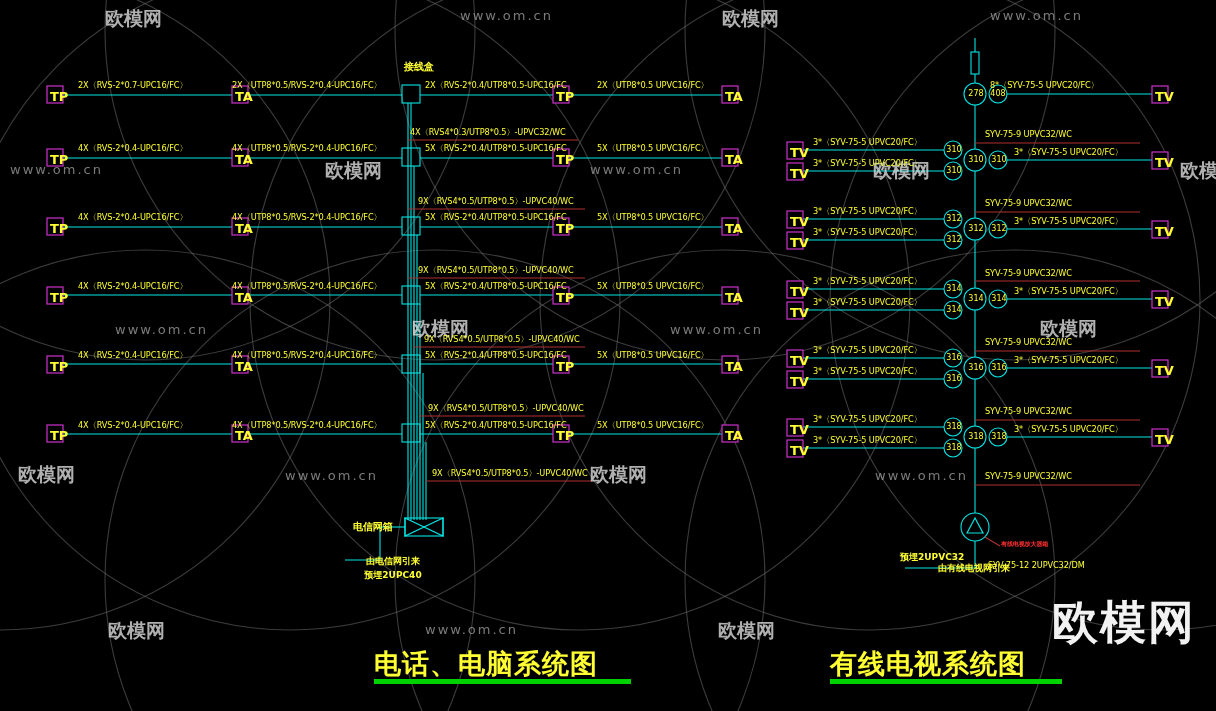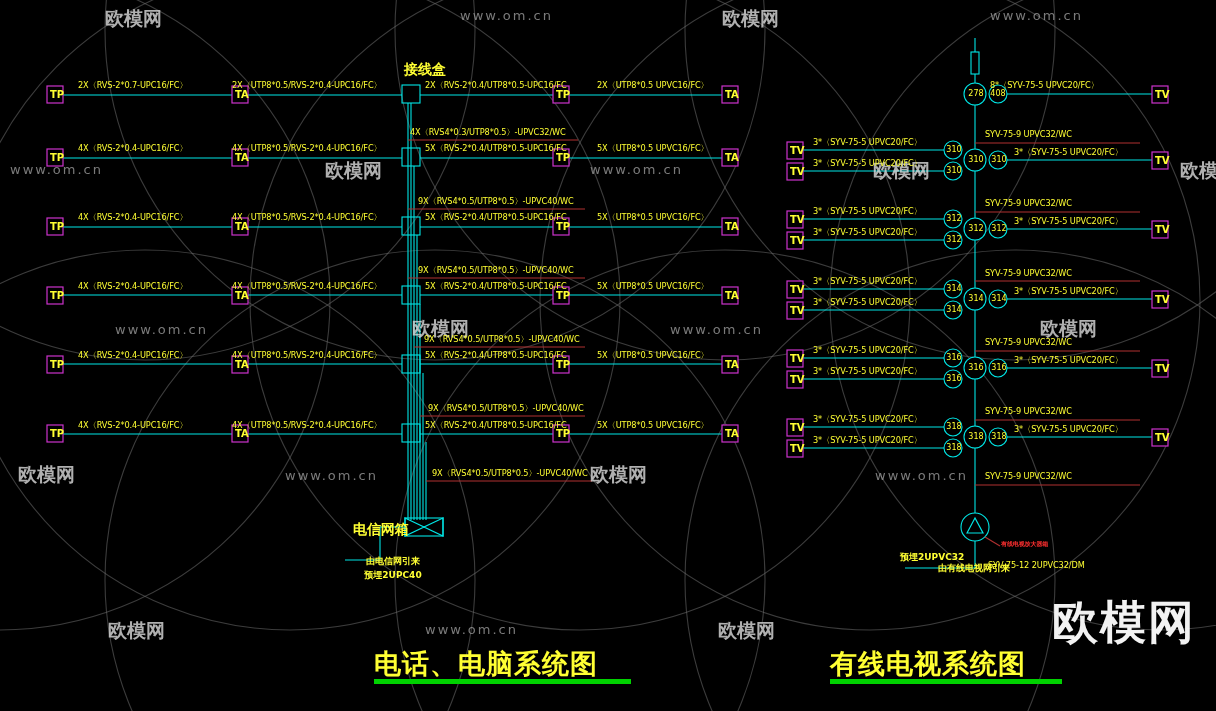--- a/index.html
+++ b/index.html
@@ -63,40 +63,40 @@
     position: absolute;
     white-space: nowrap;
     font-family: "DejaVu Sans", sans-serif;
     font-size: 8.2px;
     letter-spacing: -0.1px;
     line-height: 1;
   }
   .lbl.yellow { color: #ffff33; }
   .lbl.cn-yellow {
     color: #ffff33;
-    font-size: 14px;
+    font-size: 10px;
     font-weight: bold;
   }
   .lbl.cn-red {
     color: #ff2f2f;
     font-size: 6px;
     font-weight: bold;
   }
   .node-txt {
     position: absolute;
     color: #ffff33;
     font-size: 8px;
     text-align: center;
     line-height: 1;
     white-space: nowrap;
   }
   .term-txt {
     position: absolute;
     color: #ffff33;
-    font-size: 10px;
+    font-size: 13px;
     font-weight: bold;
     line-height: 1;
     white-space: nowrap;
   }
   .title {
     position: absolute;
     color: #ffff33;
     font-size: 27px;
     font-weight: bold;
     white-space: nowrap;

